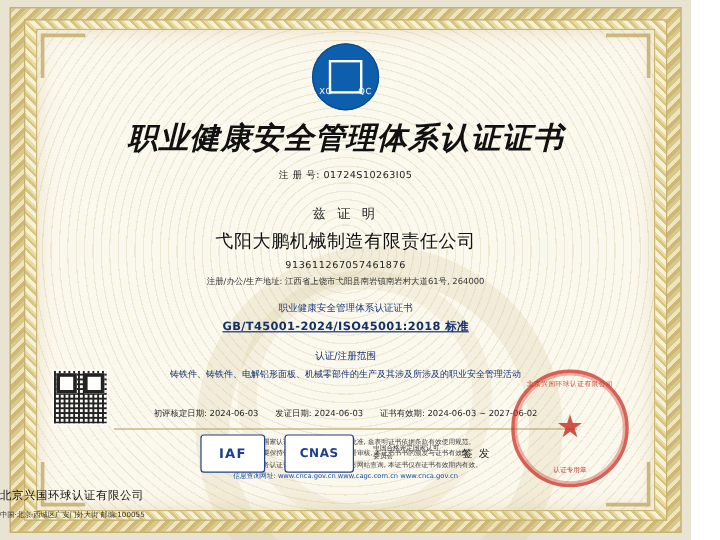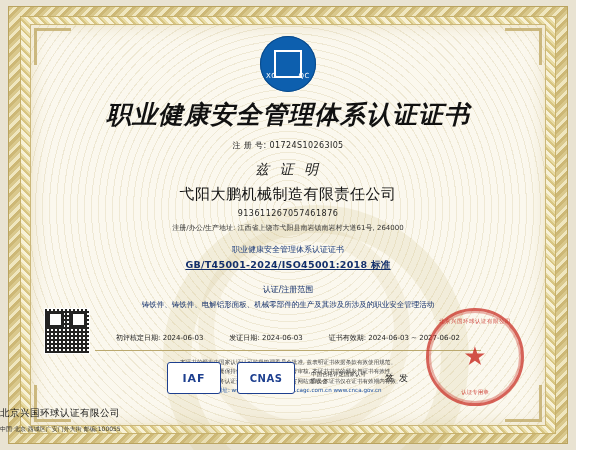--- a/index.html
+++ b/index.html
@@ -137,25 +137,24 @@
   }
 
   .cert-no {
     margin-top: 9px;
     font-size: 8px;
     color: #222222;
     letter-spacing: 0.4px;
   }
 
   .section-label {
-    margin-top: 10px;
-    font-size: 14px;
+    margin-top: 20px;
+    font-size: 11px;
     color: #222222;
     letter-spacing: 3px;
-    font-style: italic;
   }
 
   .company {
     margin-top: 6px;
     font-size: 15px;
     font-weight: normal;
     color: #111111;
     letter-spacing: 0.5px;
   }
 
@@ -198,21 +197,21 @@
     font-size: 7.5px;
     color: #14306b;
     padding: 0 20px;
     line-height: 1.4;
   }
 
   .dates-row {
     margin-top: 22px;
     display: flex;
     justify-content: center;
-    gap: 26px;
+    gap: 14px;
     font-size: 7px;
     color: #222222;
   }
 
   .divider {
     margin: 7px auto 0 auto;
     width: 78%;
     height: 1px;
     background: #b8a costs;
     background: #bba96f;

